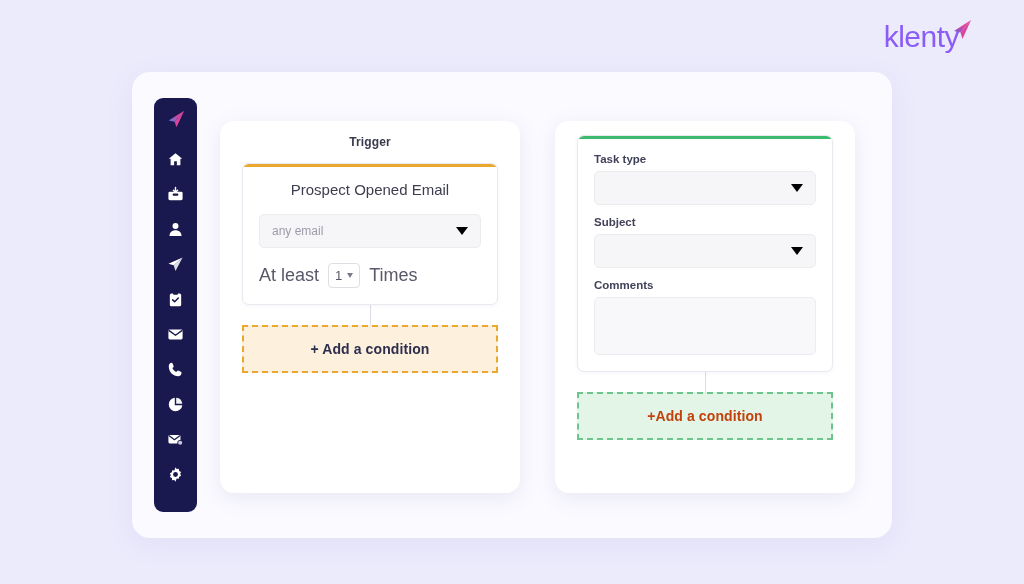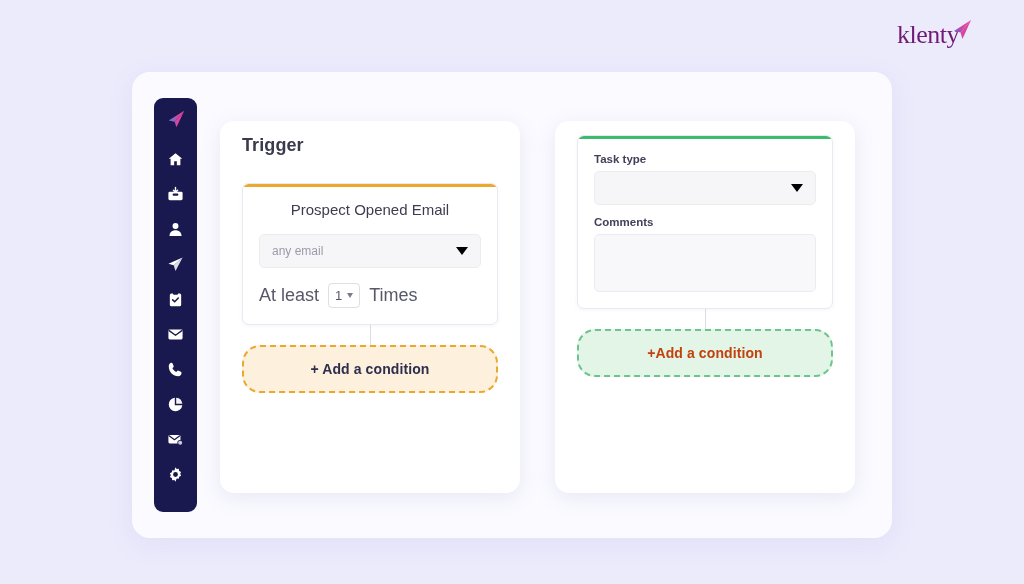--- a/index.html
+++ b/index.html
@@ -20,25 +20,25 @@
   
   .brand {
     position: absolute;
     top: 22px;
     right: 38px;
     display: flex;
     align-items: flex-start;
     gap: 1px;
   }
   .brand-text {
-    font-size: 26px;
-    color: #701a75;
+    font-size: 30px;
+    color: #8b5cf6;
     letter-spacing: -0.5px;
     line-height: 1;
-    font-family: Liberation Serif, serif;
+    font-family: Liberation Sans, sans-serif;
   }
   .brand-mark {
     position: relative;
     top: -4px;
     left: -13px;
     width: 26px;
     height: 26px;
   }
 
   
@@ -106,25 +106,25 @@
     border-radius: 14px;
     box-shadow: 0 5px 20px rgba(120, 115, 180, 0.13);
     padding: 14px 22px 18px 22px;
     display: flex;
     flex-direction: column;
   }
   .col-card.trigger { height: 372px; }
   .col-card.action  { height: 372px; }
 
   .col-title {
-    text-align: left;
-    font-size: 18px;
+    text-align: center;
+    font-size: 12px;
     font-weight: bold;
     color: #3a3a4e;
-    margin-bottom: 27px;
+    margin-bottom: 14px;
     letter-spacing: 0.1px;
   }
 
   
   .node {
     background: #ffffff;
     border: 1px solid #e9e9f0;
     border-radius: 7px;
     box-shadow: 0 1px 4px rgba(120, 115, 180, 0.07);
     position: relative;
@@ -226,21 +226,21 @@
   .connector {
     width: 1px;
     height: 20px;
     background: #dcdce4;
     margin: 0 auto;
   }
 
   
   .cond-btn {
     height: 48px;
-    border-radius: 18px;
+    border-radius: 0;
     display: flex;
     align-items: center;
     justify-content: center;
     font-size: 14px;
     font-weight: bold;
     cursor: pointer;
     letter-spacing: 0.1px;
   }
   .cond-btn.orange {
     background: #fdf1dd;
@@ -422,20 +422,27 @@
         <div class="node-body">
 
           <div class="field-group">
             <span class="field-label">Task type</span>
             <div class="select-box">
               <span class="select-value"></span>
               <span class="caret"></span>
             </div>
           </div>
 
+          <div class="field-group">
+            <span class="field-label">Subject</span>
+            <div class="select-box">
+              <span class="select-value"></span>
+              <span class="caret"></span>
+            </div>
+          </div>
 
           <div class="field-group">
             <span class="field-label">Comments</span>
             <div class="textarea-box"></div>
           </div>
         </div>
       </div>
 
       <div class="connector"></div>
 

